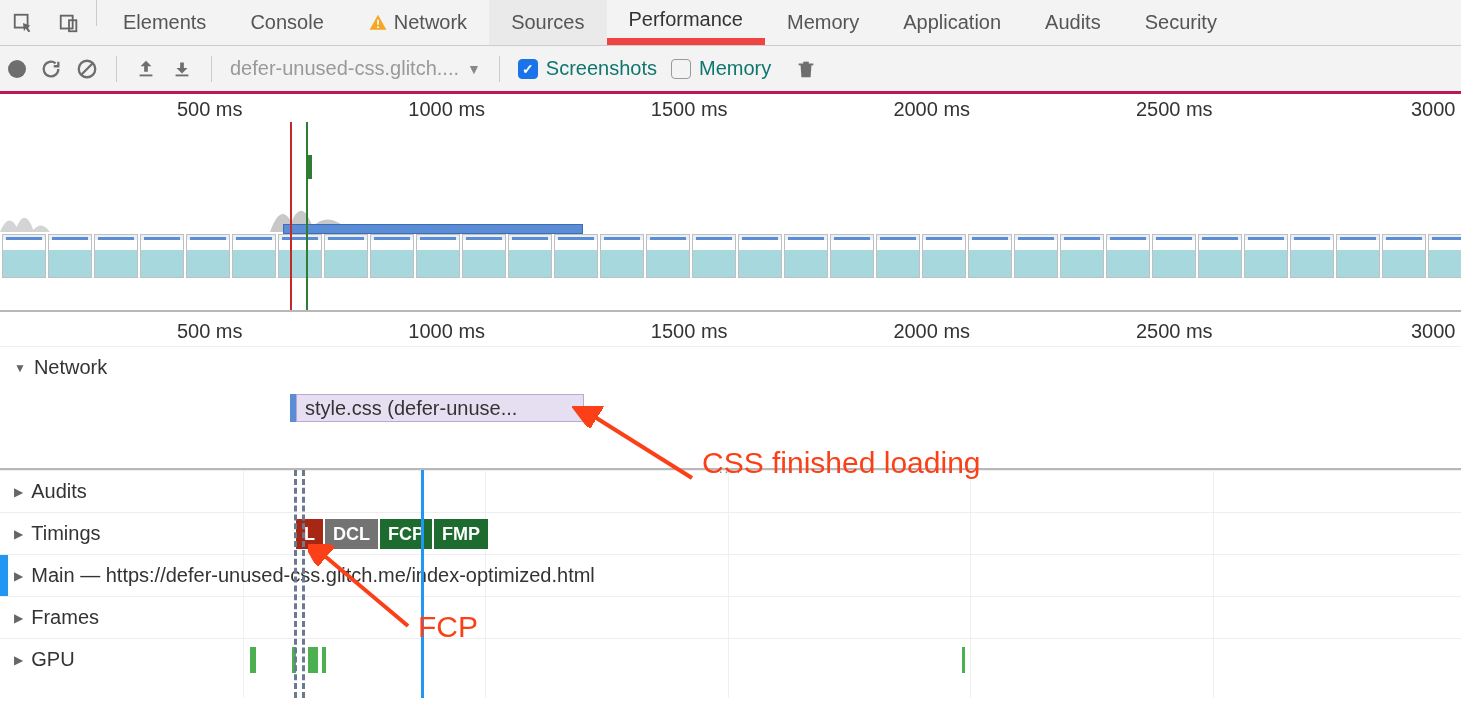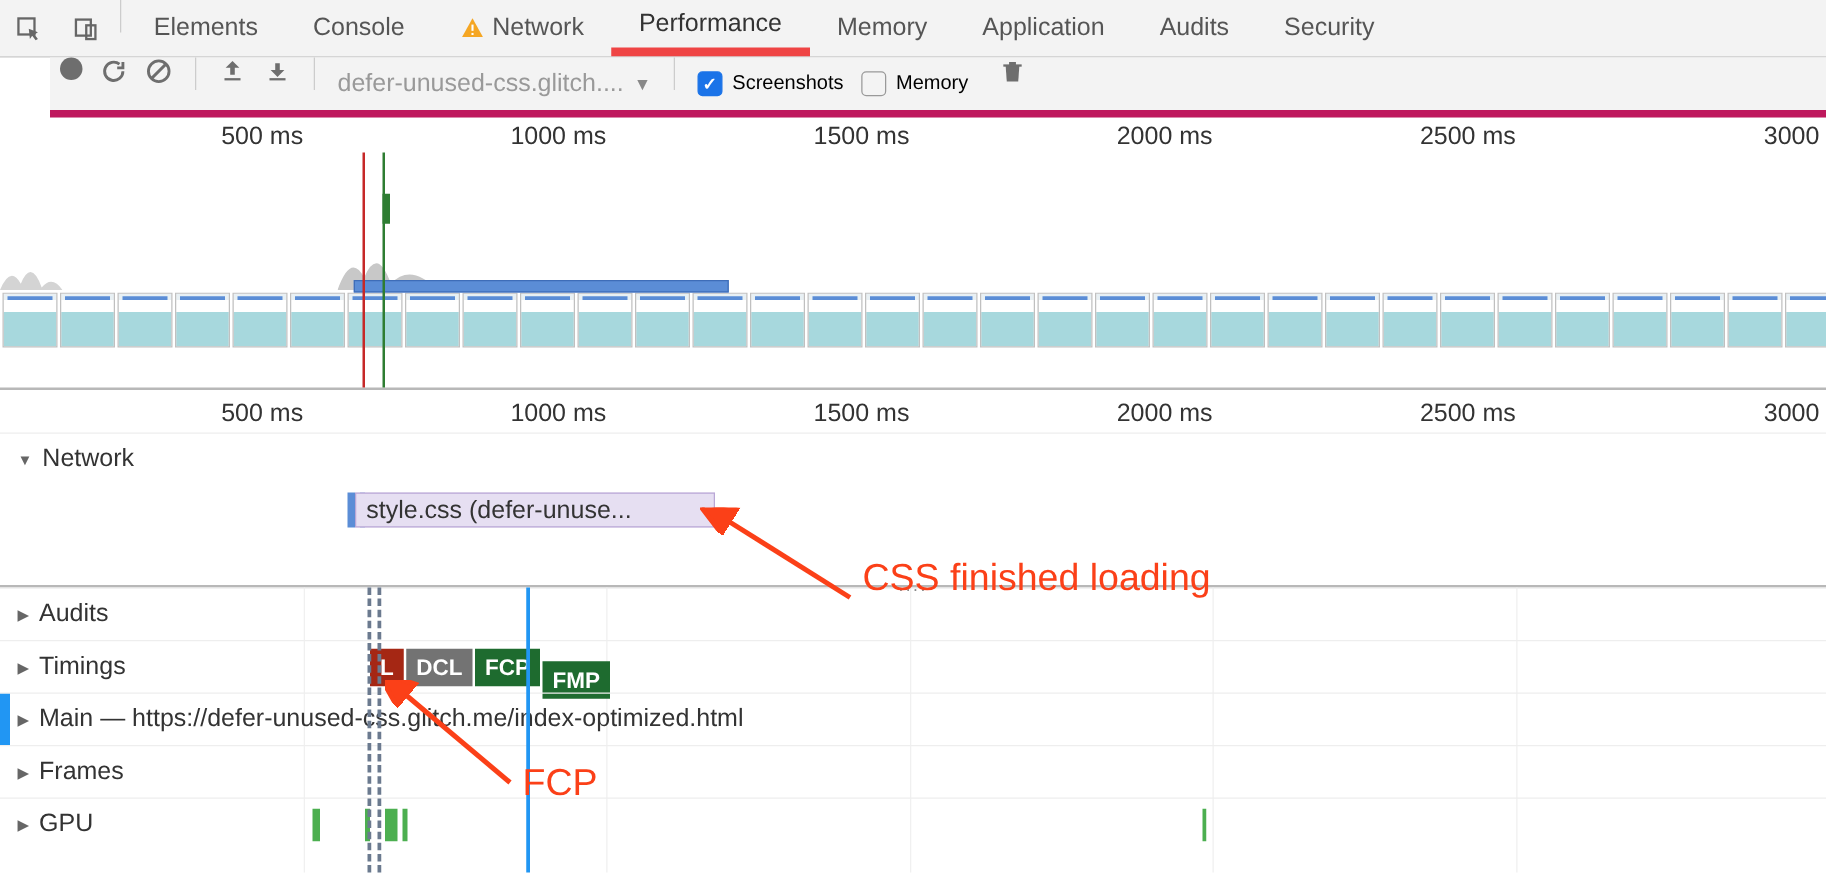--- a/index.html
+++ b/index.html
@@ -7,30 +7,30 @@
 
 
 .tab-bar { display: flex; height: 46px; border-bottom: 1px solid #ccc; align-items: stretch; background: #f3f3f3; }
 .tool-icon { width: 46px; display: flex; align-items: center; justify-content: center; color: #666; }
 .tool-icon svg { width: 22px; height: 22px; }
 .tab { padding: 0 22px; display: flex; align-items: center; font-size: 20px; color: #555; cursor: pointer; gap: 6px; }
 .tab.active { border-bottom: 7px solid #ef4444; color: #333; }
 .warn-icon { width: 20px; height: 20px; }
 
 
-.toolbar { display: flex; height: 48px; background: #f3f3f3; border-bottom: 6px solid #be185d; padding: 0 8px; gap: 14px; margin-left: 40px; }
+.toolbar { display: flex; height: 48px; align-items: center; background: #f3f3f3; border-bottom: 3px solid #be185d; padding: 0 8px; gap: 14px; }
 .toolbar .circle { width: 18px; height: 18px; border-radius: 50%; background: #6e6e6e; }
 .toolbar svg { width: 22px; height: 22px; color: #6e6e6e; }
 .divider { width: 1px; height: 26px; background: #ccc; margin: 0 4px; }
 .url-select { display: flex; align-items: center; gap: 8px; color: #999; font-size: 20px; }
 .url-select .caret { font-size: 14px; color: #888; }
 .checkbox { width: 20px; height: 20px; border-radius: 4px; border: 1px solid #999; display: inline-flex; align-items: center; justify-content: center; }
 .checkbox.checked { background: #1a73e8; border-color: #1a73e8; color: #fff; }
 .checkbox.checked::after { content: "✓"; font-size: 14px; font-weight: bold; }
-.cblabel { display: flex; align-items: center; gap: 8px; font-size: 16px; color: #000000; }
+.cblabel { display: flex; align-items: center; gap: 8px; font-size: 20px; color: #0f766e; }
 
 
 .ruler { height: 28px; position: relative; border-bottom: 0; }
 .ruler-tick { position: absolute; top: 4px; font-size: 20px; color: #333; transform: translateX(-100%); white-space: nowrap; }
 .ruler-tick.end { transform: translateX(-50px); }
 
 
 .overview { height: 190px; border-bottom: 2px solid #b8b8b8; position: relative; }
 .overview-top { height: 110px; position: relative; }
 .cursor-red { position: absolute; left: 290px; top: 0; height: 188px; width: 2px; background: #c62828; z-index: 5; }
@@ -63,21 +63,21 @@
 .lower-pane { border-top: 2px solid #b8b8b8; position: relative; }
 .grab-dots { position: absolute; top: -10px; left: 50%; transform: translateX(-50%); font-size: 14px; color: #888; letter-spacing: 2px; }
 .vline-blue { position: absolute; left: 421px; top: 0; bottom: 0; width: 3px; background: #2196f3; z-index: 2; }
 .vline-dash { position: absolute; left: 294px; top: 0; bottom: 0; width: 0; border-left: 3px dashed #6b7a8f; z-index: 2; }
 .vline-dash2 { position: absolute; left: 302px; top: 0; bottom: 0; width: 0; border-left: 3px dashed #6b7a8f; z-index: 2; }
 
 .timing-badge { display: inline-flex; align-items: center; height: 30px; padding: 0 8px; color: #fff; font-size: 18px; font-weight: 600; }
 .badge-L { background: #a52714; }
 .badge-DCL { background: #737373; }
 .badge-FCP { background: #1e6b2f; }
-.badge-FMP { background: #1e6b2f; margin-top: 10px; }
+.badge-FMP { background: #1e6b2f; }
 
 .gpu-bar { position: absolute; top: 8px; width: 6px; height: 26px; background: #4caf50; }
 .main-highlight { position: absolute; left: 0; top: 0; bottom: 0; width: 8px; background: #2196f3; }
 
 .grid-col { position: absolute; top: 0; bottom: 0; width: 1px; background: #f0f0f0; }
 </style>
 </head>
 <body>
 
 <div class="tab-bar">
@@ -97,20 +97,21 @@
   <div class="tab">Elements</div>
   <div class="tab">Console</div>
   <div class="tab">
     <svg class="warn-icon" viewBox="0 0 24 24">
         <path d="M12 2 L22 20 L2 20 Z" fill="#f5a623"></path>
         <rect x="11" y="8" width="2" height="6" fill="#fff"></rect>
         <rect x="11" y="16" width="2" height="2" fill="#fff"></rect>
       </svg>
     <span>Network</span>
   </div>
+  <div class="tab" style="background:#eaeaea;">Sources</div>
   <div class="tab active">Performance</div>
   <div class="tab">Memory</div>
   <div class="tab">Application</div>
   <div class="tab">Audits</div>
   <div class="tab">Security</div>
 </div>
 
 <div class="toolbar">
   <div class="circle"></div>
   <svg viewBox="0 0 24 24" fill="none" stroke="currentColor" stroke-width="2.5">
@@ -217,21 +218,21 @@
     <span class="ruler-tick" style="left: 83%;">2500 ms</span>
     <span class="ruler-tick end" style="left: 100%;">3000 ms</span>
   </div>
 
 <div class="track-row" style="height:42px;">
   <div class="track-label">
     <span class="tri">▼</span>
     <span>Network</span>
   </div>
 </div>
-<div style="position:relative; height:80px;">
+<div style="position:relative; height:80px;margin-left:12px;">
   <div class="network-prebar"></div>
   <div class="network-prebar2"></div>
   <div class="network-bar">
     <span>style.css (defer-unuse...</span>
   </div>
 
   <svg class="ann-arrow" style="left:560px; top:18px; width:130px; height:80px;" viewBox="0 0 130 80">
     <defs>
         <marker id="ah1" markerWidth="10" markerHeight="10" refX="2" refY="3" orient="auto">
           <path d="M0,0 L0,6 L8,3 z" fill="#fb4018"></path>

